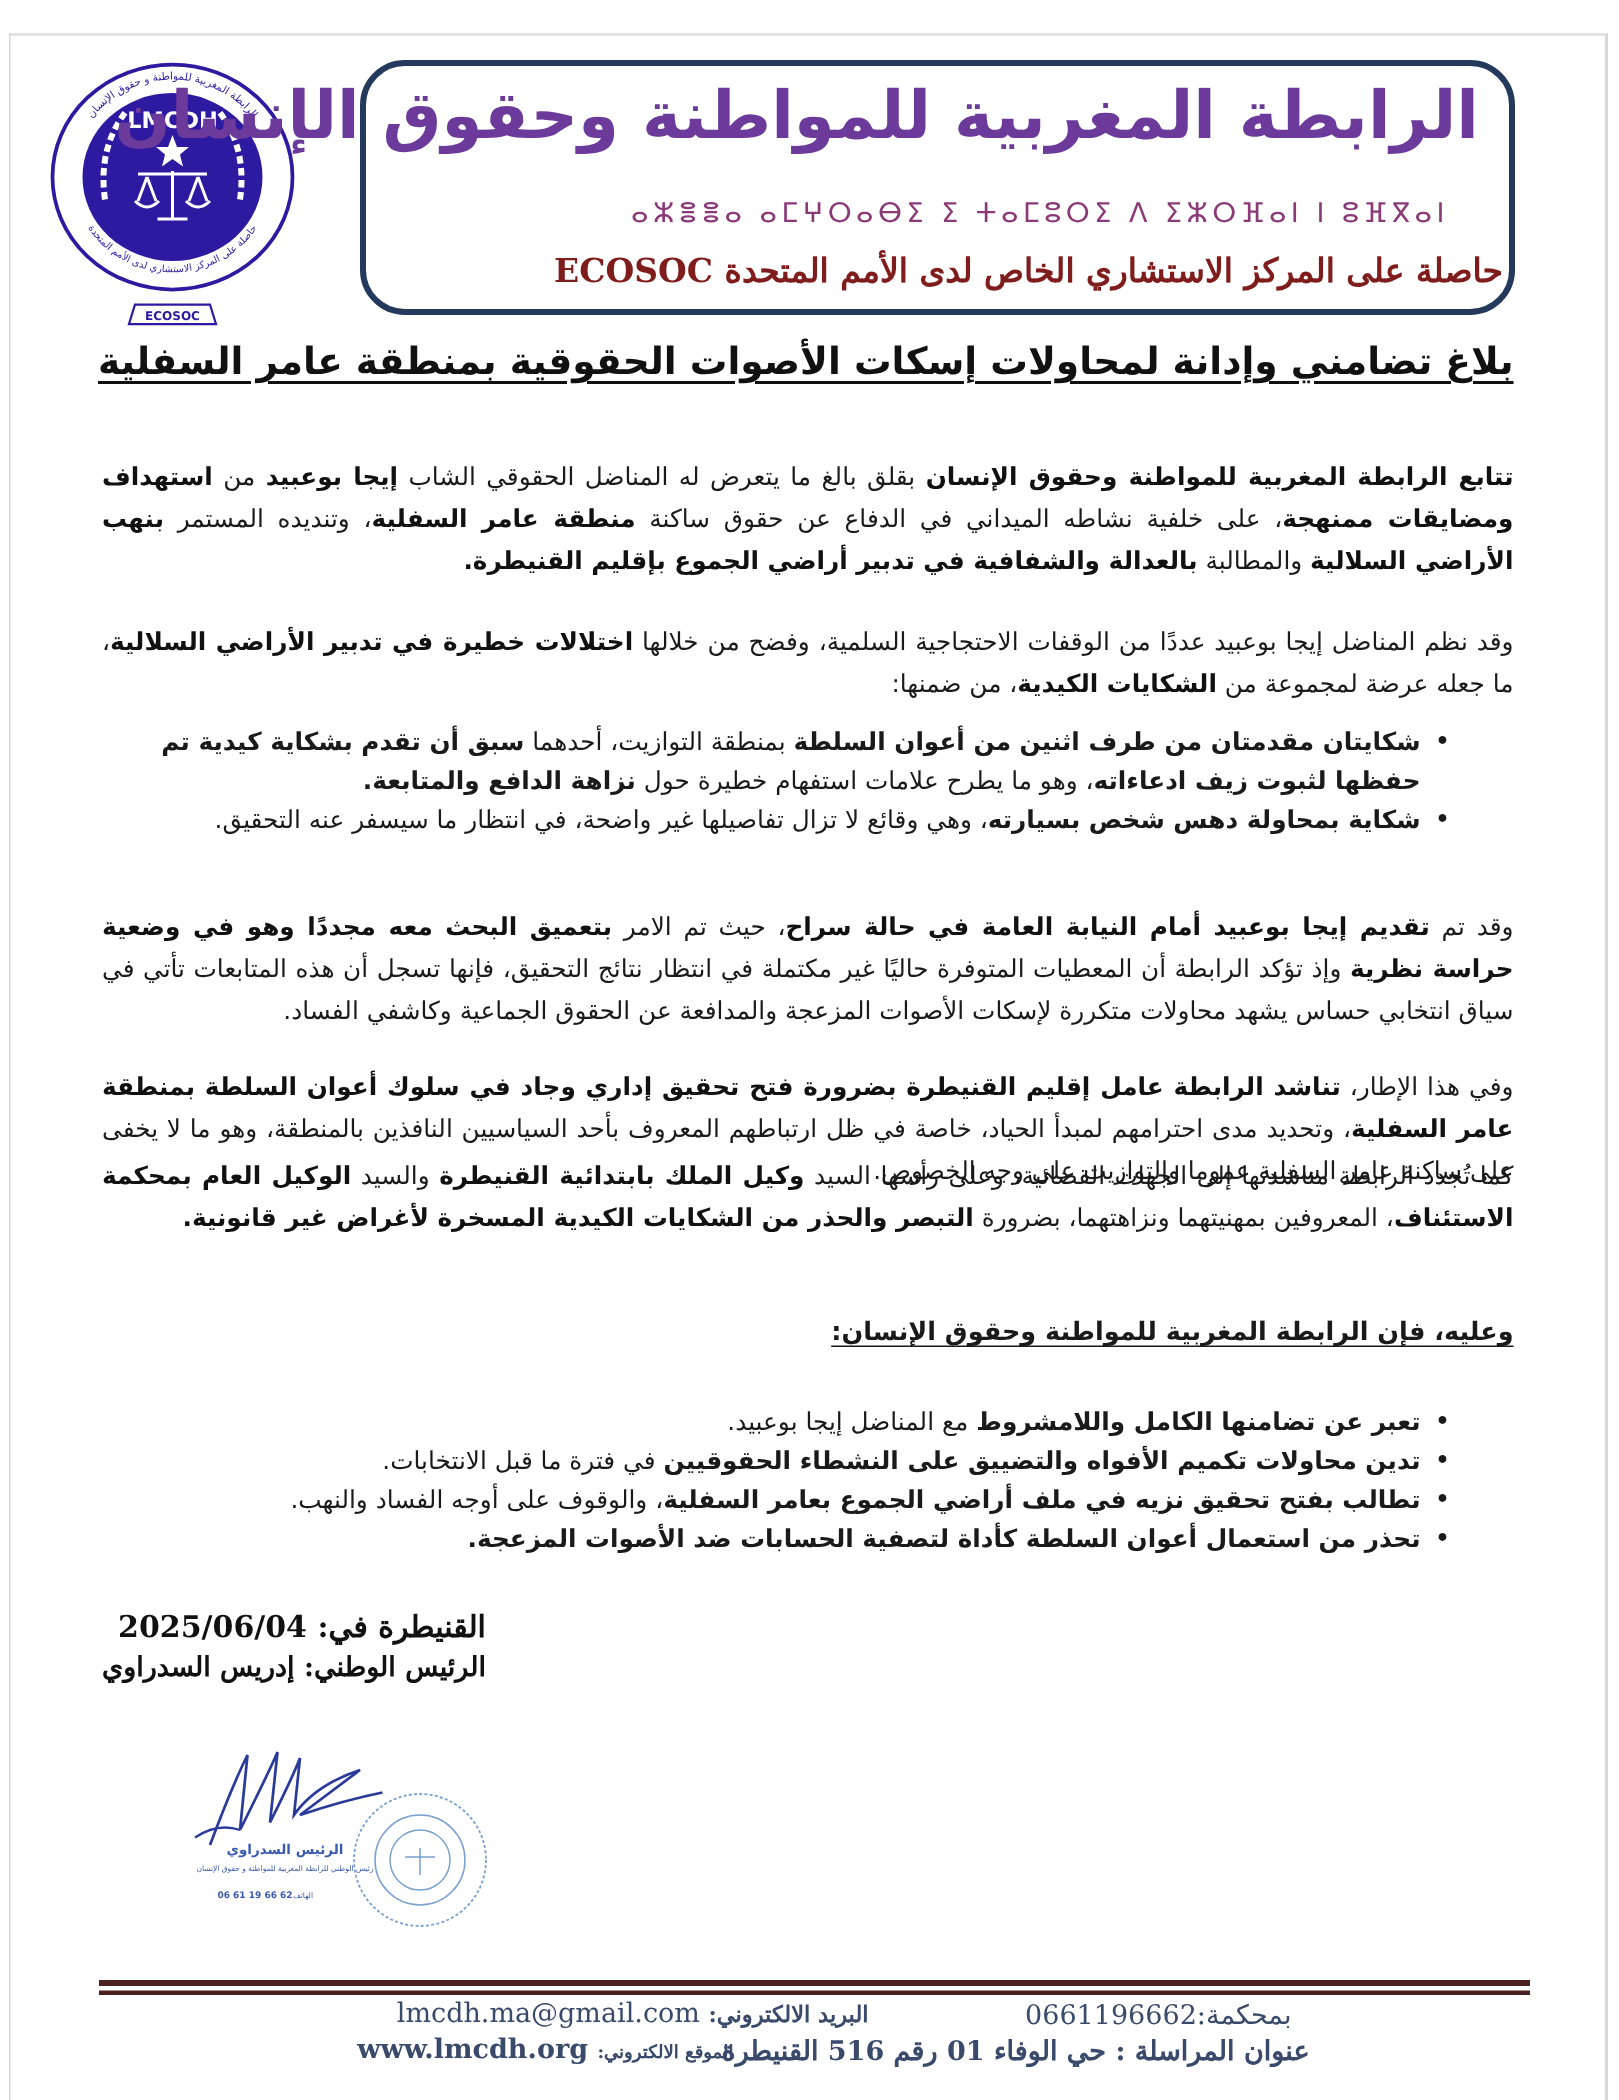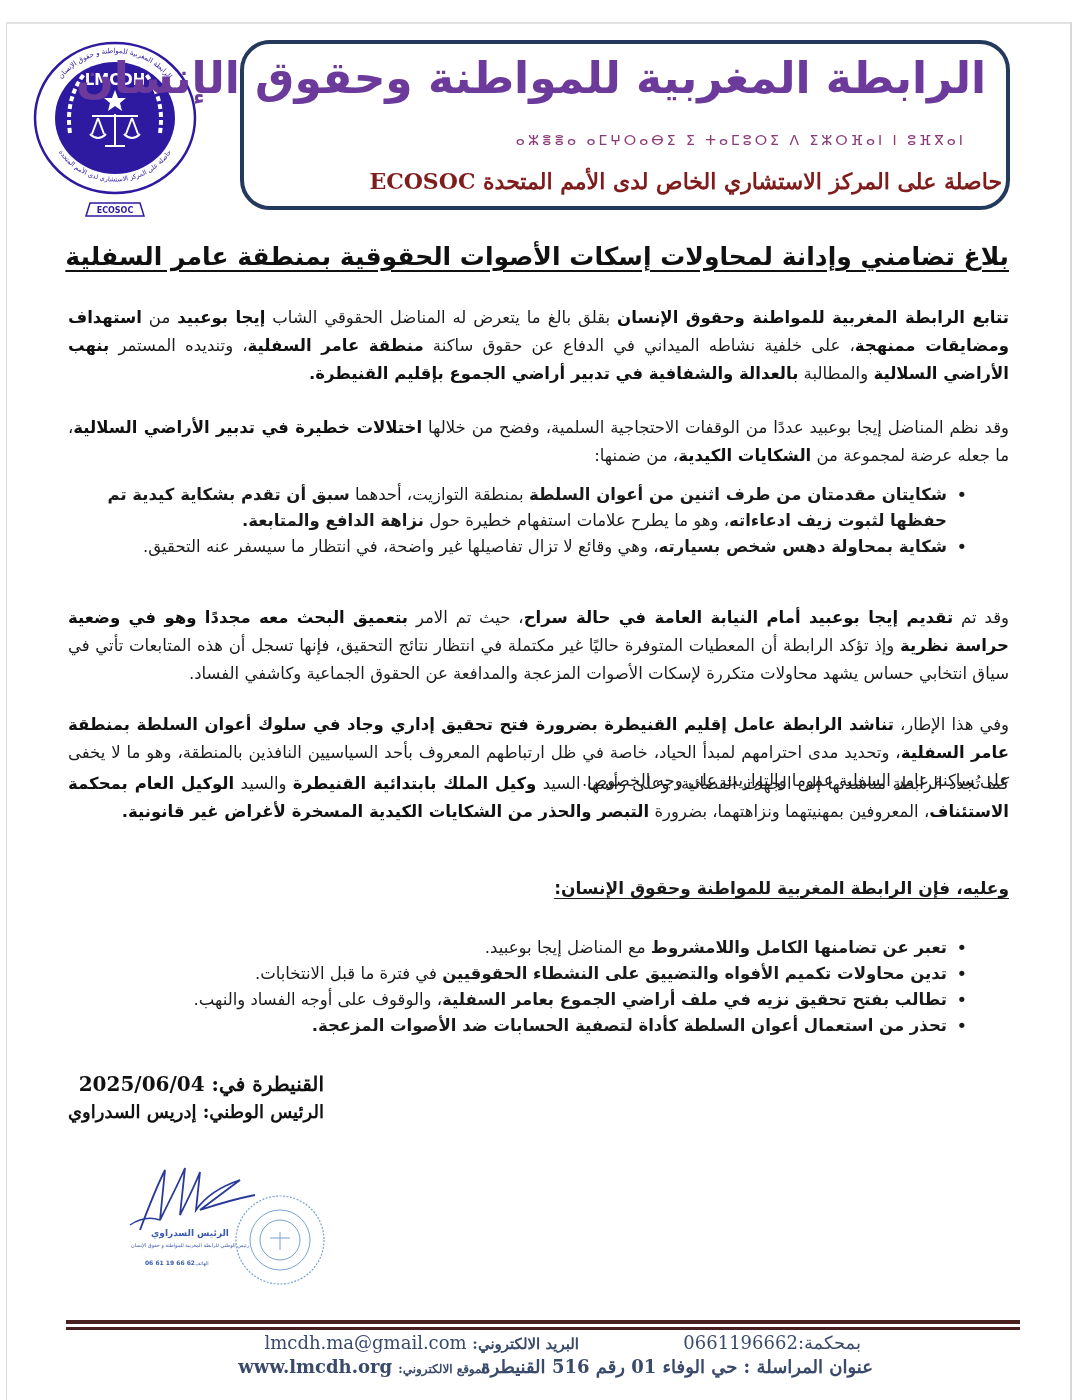--- a/index.html
+++ b/index.html
@@ -5,26 +5,26 @@
   html, body { margin: 0; padding: 0; background: #ffffff; }
   body { width: 1079px; height: 1400px; position: relative; overflow: hidden;
          font-family: "DejaVu Sans", sans-serif; color: #1a1a1a; }
   .page-frame { position: absolute; left: 6px; top: 22px; width: 1063px; height: 1378px;
                 border-left: 1px solid #d8d8d8; border-top: 2px solid #e2e2e2; border-right: 2px solid #d8d8d8; }
   .logo { position: absolute; left: 30px; top: 38px; width: 170px; height: 180px; }
   .header-box { position: absolute; left: 240px; top: 40px; width: 770px; height: 170px;
                 border: 4px solid #243a5c; border-radius: 30px; box-sizing: border-box; }
   .org-title { position: absolute; right: 20px; top: 8px; font-size: 44px; font-weight: bold;
                color: #6b3a9a; direction: rtl; white-space: nowrap; font-family: "DejaVu Sans", sans-serif; letter-spacing: -1px; }
-  .tifinagh { position: absolute; right: 40px; top: 88px; font-size: 14px; color: #8b3a78;
+  .tifinagh { position: absolute; right: 40px; top: 88px; font-size: 18px; color: #8b3a78;
               letter-spacing: 3px; white-space: nowrap; font-family: "DejaVu Sans", sans-serif; }
   .ecosoc-line { position: absolute; right: 4px; top: 124px; font-size: 22px; font-weight: bold;
                  direction: rtl; white-space: nowrap; color: #7f1d1d; font-family: "DejaVu Serif", serif; }
   .doc-title { position: absolute; right: 70px; top: 226px; font-size: 25px; font-weight: bold;
-               direction: rtl; white-space: nowrap; text-decoration: underline; text-underline-offset: 5px; color: #111; margin-top: 16px; }
+               direction: rtl; white-space: nowrap; text-decoration: underline; text-underline-offset: 5px; color: #111; }
   .para { position: absolute; left: 68px; right: 70px; direction: rtl; text-align: justify;
           font-size: 16.5px; line-height: 28px; color: #1a1a1a; margin-top: 14px; }
   .para b { font-weight: bold; color: #111; }
   .bullets { position: absolute; left: 68px; right: 70px; direction: rtl; font-size: 16.5px; line-height: 26px;
              margin: 0; padding: 0; list-style: none; }
   .bullets li { position: relative; padding-right: 62px; }
   .bullets li::before { content: "•"; position: absolute; right: 42px; top: 0; font-size: 18px; }
   .section-heading { position: absolute; right: 70px; top: 878px; font-size: 17px; font-weight: bold;
                      direction: rtl; text-decoration: underline; text-underline-offset: 4px; white-space: nowrap; }
   .sig-block { position: absolute; left: 68px; top: 1070px; direction: rtl; font-family: "DejaVu Serif", serif; font-weight: bold; color: #111; }

